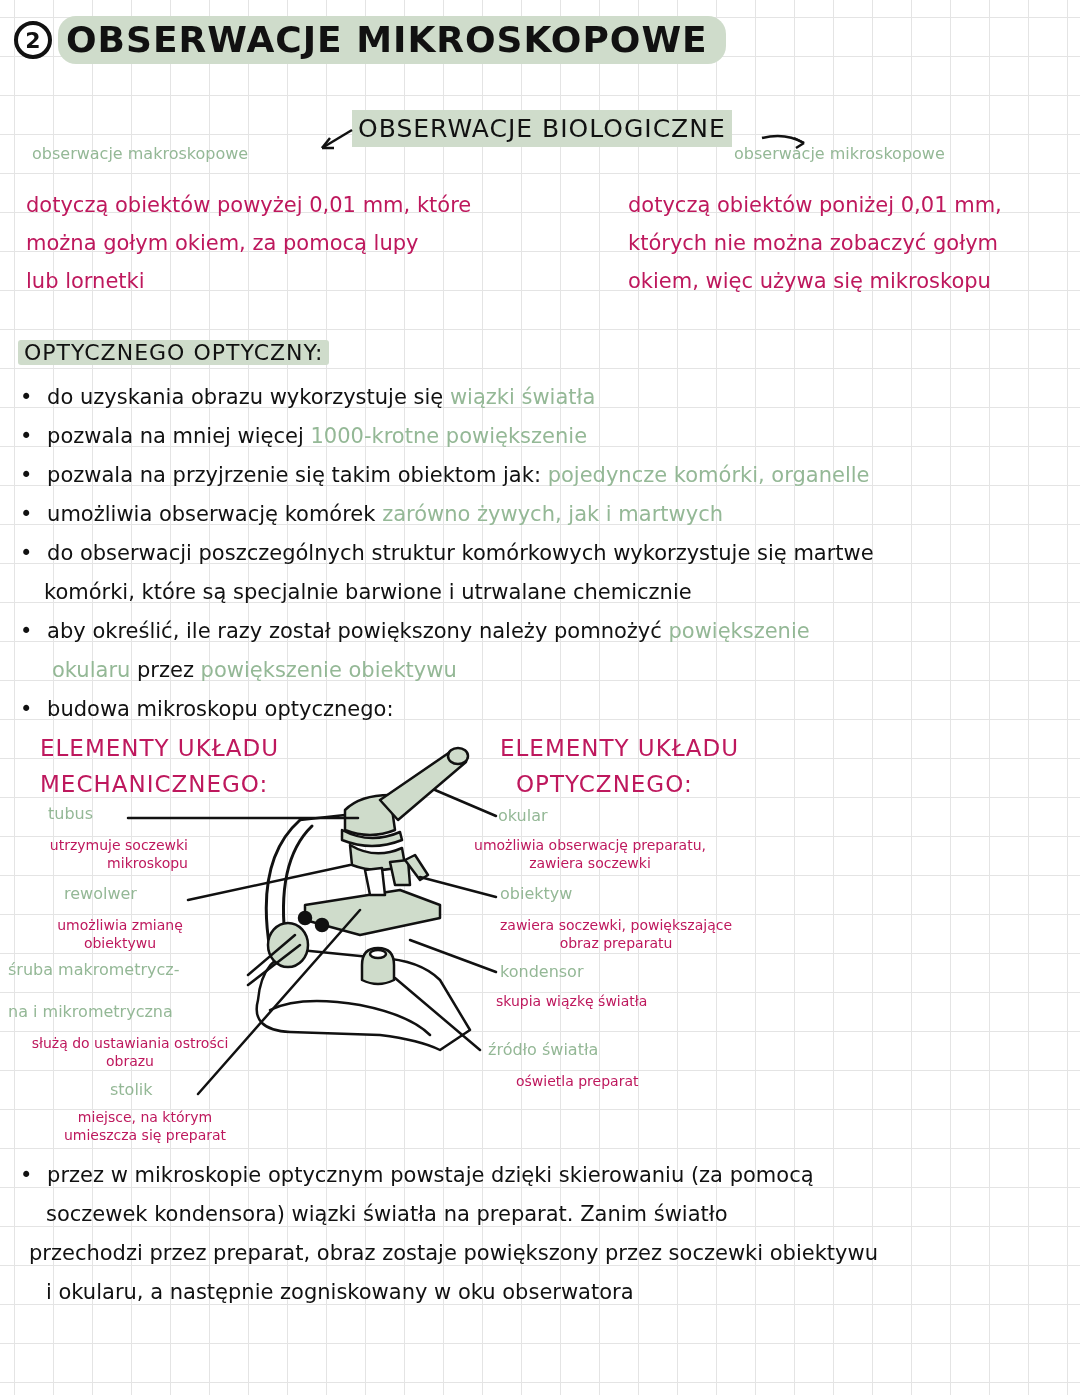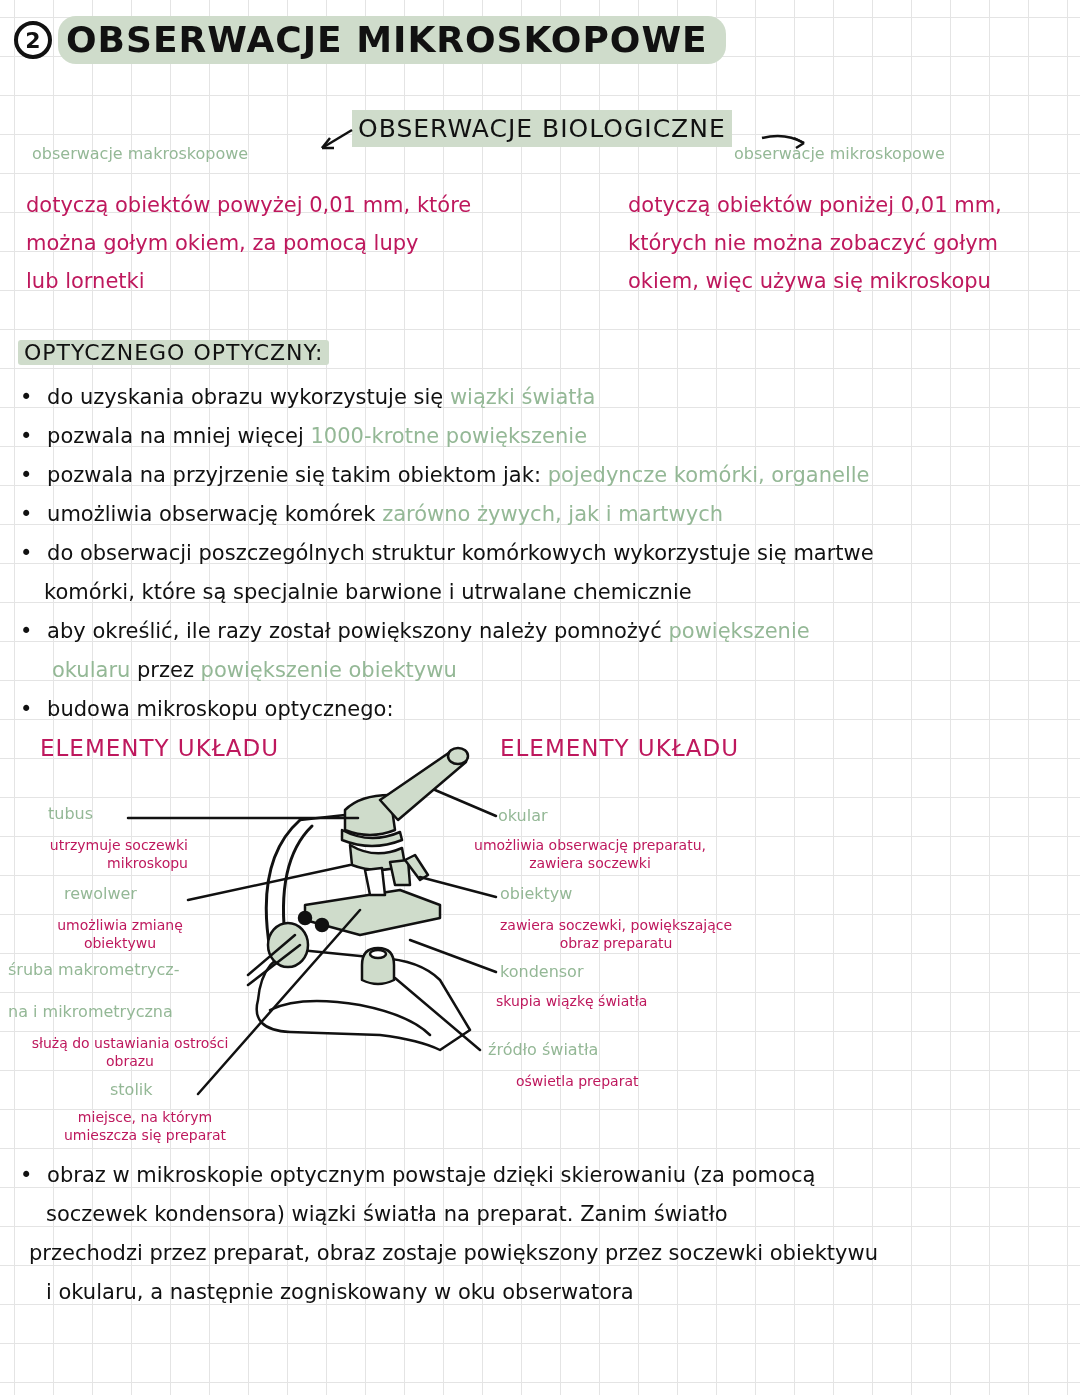--- a/index.html
+++ b/index.html
@@ -90,23 +90,25 @@
   <div class="li" style="left:52px; top:651px;">
     <span class="green">okularu</span><span> przez </span><span class="green">powiększenie obiektywu</span>
   </div>
   <div class="li dot" style="left:20px; top:690px;">
     <span>budowa mikroskopu optycznego:</span>
   </div>
 </div>
 
 <div class="abs ink" style="left:40px; top:730px; font-size:23px; line-height:36px; letter-spacing:1px;">
   <div>ELEMENTY UKŁADU</div>
+  <div>MECHANICZNEGO:</div>
 </div>
 <div class="abs ink" style="left:500px; top:730px; font-size:23px; line-height:36px; letter-spacing:1px;">
   <div>ELEMENTY UKŁADU</div>
+  <div style="padding-left:16px;">OPTYCZNEGO:</div>
 </div>
 
 <svg width="1080" height="1395" style="left:0;top:0">
   <g stroke="#111" stroke-width="2.5" fill="none" stroke-linejoin="round" stroke-linecap="round">
 
     <path d="M258 1000 Q 250 1030 290 1032 L 380 1035 Q 420 1040 440 1050 L 470 1030 L 440 980 Q 420 960 380 958 L 300 950 Q 262 955 258 1000 Z" fill="#ffffff"></path>
     <path d="M270 1010 Q 300 995 360 1005 Q 410 1015 430 1035"></path>
 
     <path d="M300 820 Q 255 860 270 950" stroke-width="3"></path>
     <path d="M312 826 Q 275 862 286 945" stroke-width="3"></path>
@@ -182,18 +184,18 @@
 </div>
 
 <div class="abs green label-green" style="left:500px; top:962px;">kondensor</div>
 <div class="abs ink hand-sm" style="left:496px; top:992px;">skupia wiązkę światła</div>
 
 <div class="abs green label-green" style="left:488px; top:1040px;">źródło światła</div>
 <div class="abs ink hand-sm" style="left:516px; top:1072px;">oświetla preparat</div>
 
 <div class="bullets">
   <div class="li dot" style="left:20px; top:1156px;">
-    <span>obraz w mikroskopie optycznym powstaje dzięki skierowaniu (za pomocą</span>
+    <span>przez w mikroskopie optycznym powstaje dzięki skierowaniu (za pomocą</span>
   </div>
   <div class="li" style="left:46px; top:1195px;">soczewek kondensora) wiązki światła na preparat. Zanim światło</div>
   <div class="li" style="left:29px; top:1234px;">przechodzi przez preparat, obraz zostaje powiększony przez soczewki obiektywu</div>
   <div class="li" style="left:46px; top:1273px;">i okularu, a następnie zogniskowany w oku obserwatora</div>
 </div>
 
 </body></html>

